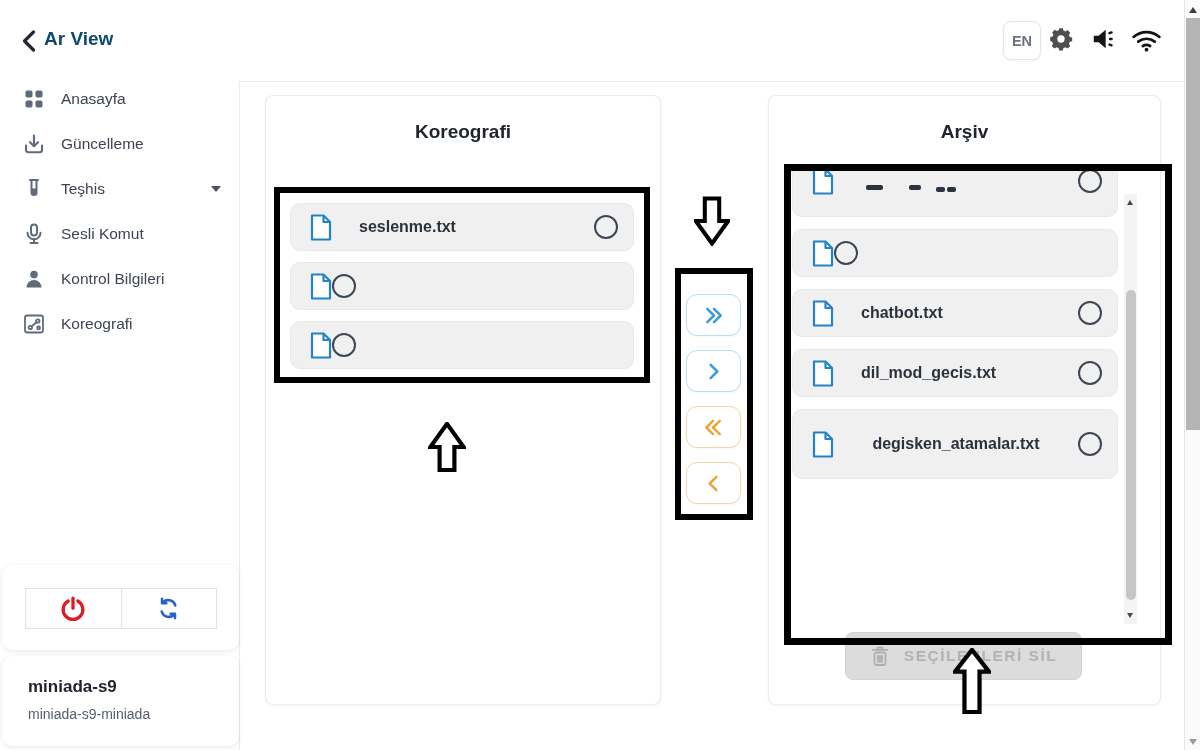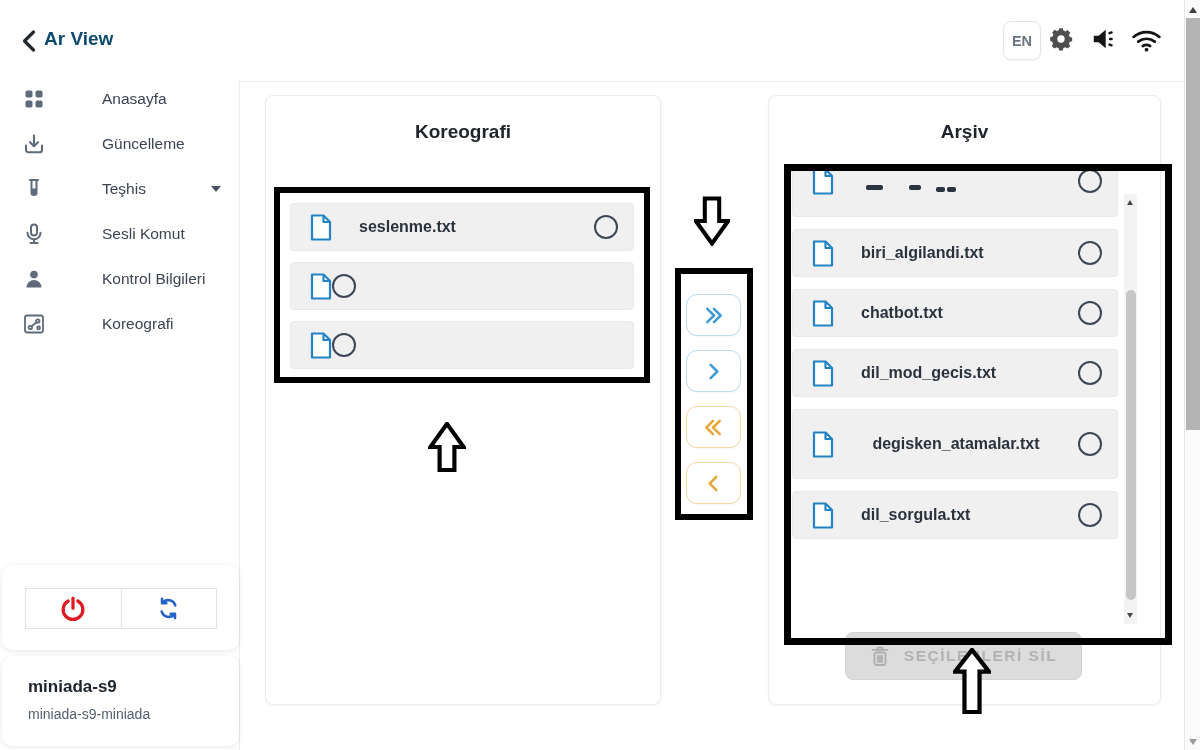--- a/index.html
+++ b/index.html
@@ -26,21 +26,21 @@
   .pagebar .thumb{position:absolute;left:1px;top:18px;width:14px;height:412px;background:#b4b4b4;}
   .pagebar .down{position:absolute;left:4px;bottom:5px;width:0;height:0;
                border-left:4px solid transparent;border-right:4px solid transparent;
                border-top:6px solid #9a9a9a;}
 
   
   .sidebar{position:absolute;left:0;top:81px;width:239px;height:669px;background:#fff;
            border-right:1px solid #ececec;}
   .nav{position:absolute;left:0;top:-5px;width:239px;}
   .nav-row{display:flex;align-items:center;height:45px;padding:0 18px 0 22px;
-           color:#3d4451;font-size:15.5px;cursor:pointer;gap:41px;}
+           color:#3d4451;font-size:15.5px;cursor:pointer;}
   .nav-row .lbl{margin-left:15px;}
   .caret{margin-left:auto;width:0;height:0;border-left:5px solid transparent;
          border-right:5px solid transparent;border-top:6px solid #4a5462;}
 
   .ctl-card{position:absolute;left:2px;top:565px;width:237px;height:85px;background:#fff;
             border-radius:10px;box-shadow:0 1px 5px rgba(0,0,0,.10);}
   .seg{position:absolute;left:23px;top:23px;width:192px;height:41px;display:flex;}
   .seg-btn{flex:1;background:#fff;border:1px solid #e2e2e2;display:flex;align-items:center;
            justify-content:center;cursor:pointer;}
   .seg-btn + .seg-btn{border-left:none;}
@@ -52,21 +52,21 @@
   
   .panel{position:absolute;top:95px;height:608px;background:#fff;border:1px solid #ececec;
          border-radius:8px;box-shadow:0 1px 3px rgba(0,0,0,.05);}
   .panel.koreo{left:265px;width:394px;}
   .panel.arsiv{left:768px;width:391px;}
   .panel-title{position:absolute;top:25px;left:0;right:0;text-align:center;
                font-size:19px;font-weight:bold;color:#21262c;}
 
   
   .fitem{display:flex;align-items:center;background:#f0f0f1;border:1px solid #e9e9ea;
-         border-radius:4px;padding:0 15px 0 19px;box-sizing:border-box;cursor:pointer;}
+         border-radius:10px;padding:0 15px 0 19px;box-sizing:border-box;cursor:pointer;}
   .flabel{flex:1;font-size:16px;font-weight:bold;color:#2a323c;padding-left:27px;}
   .flabel.wrap{padding-left:0;text-align:center;word-break:break-all;line-height:1.25;
                max-width:205px;margin:0 auto;}
   .fcircle{width:24px;height:24px;border:2.5px solid #3c4654;border-radius:50%;
            flex:none;box-sizing:border-box;background:transparent;cursor:pointer;}
   .koreo-list{position:absolute;left:290px;top:203px;width:344px;}
   .koreo-list .fitem{height:48px;margin-bottom:11px;}
   .arch-list{position:absolute;left:792px;top:170px;width:326px;height:462px;overflow:hidden;}
   .arch-list .fitem{height:48px;margin-bottom:12px;}
   .arch-list .fitem.tall{height:70px;}
@@ -327,21 +327,20 @@
       </span>
       <span class="fcircle"></span>
     </div>
     <div class="fitem">
       <svg width="22" height="27" viewBox="0 0 22 27">
           <g fill="#fff" stroke="#2383c4" stroke-width="2.2" stroke-linejoin="round">
             <path d="M2 1.5h11.5L20 8v17.5H2z"></path>
             <path d="M13.5 1.5V8H20" fill="none"></path>
           </g>
         </svg>
-      <span class="flabel">biri_algilandi.txt</span>
       <span class="fcircle"></span>
     </div>
     <div class="fitem">
       <svg width="22" height="27" viewBox="0 0 22 27">
           <g fill="#fff" stroke="#2383c4" stroke-width="2.2" stroke-linejoin="round">
             <path d="M2 1.5h11.5L20 8v17.5H2z"></path>
             <path d="M13.5 1.5V8H20" fill="none"></path>
           </g>
         </svg>
       <span class="flabel">chatbot.txt</span>
@@ -358,30 +357,20 @@
       <span class="fcircle"></span>
     </div>
     <div class="fitem tall">
       <svg width="22" height="27" viewBox="0 0 22 27">
           <g fill="#fff" stroke="#2383c4" stroke-width="2.2" stroke-linejoin="round">
             <path d="M2 1.5h11.5L20 8v17.5H2z"></path>
             <path d="M13.5 1.5V8H20" fill="none"></path>
           </g>
         </svg>
       <span class="flabel wrap">degisken_atamalar.txt</span>
-      <span class="fcircle"></span>
-    </div>
-    <div class="fitem">
-      <svg width="22" height="27" viewBox="0 0 22 27">
-          <g fill="#fff" stroke="#2383c4" stroke-width="2.2" stroke-linejoin="round">
-            <path d="M2 1.5h11.5L20 8v17.5H2z"></path>
-            <path d="M13.5 1.5V8H20" fill="none"></path>
-          </g>
-        </svg>
-      <span class="flabel">dil_sorgula.txt</span>
       <span class="fcircle"></span>
     </div>
   </div>
 
   <div class="archbar">
     <div class="up"></div>
     <div class="thumb"></div>
     <div class="down"></div>
   </div>
 

